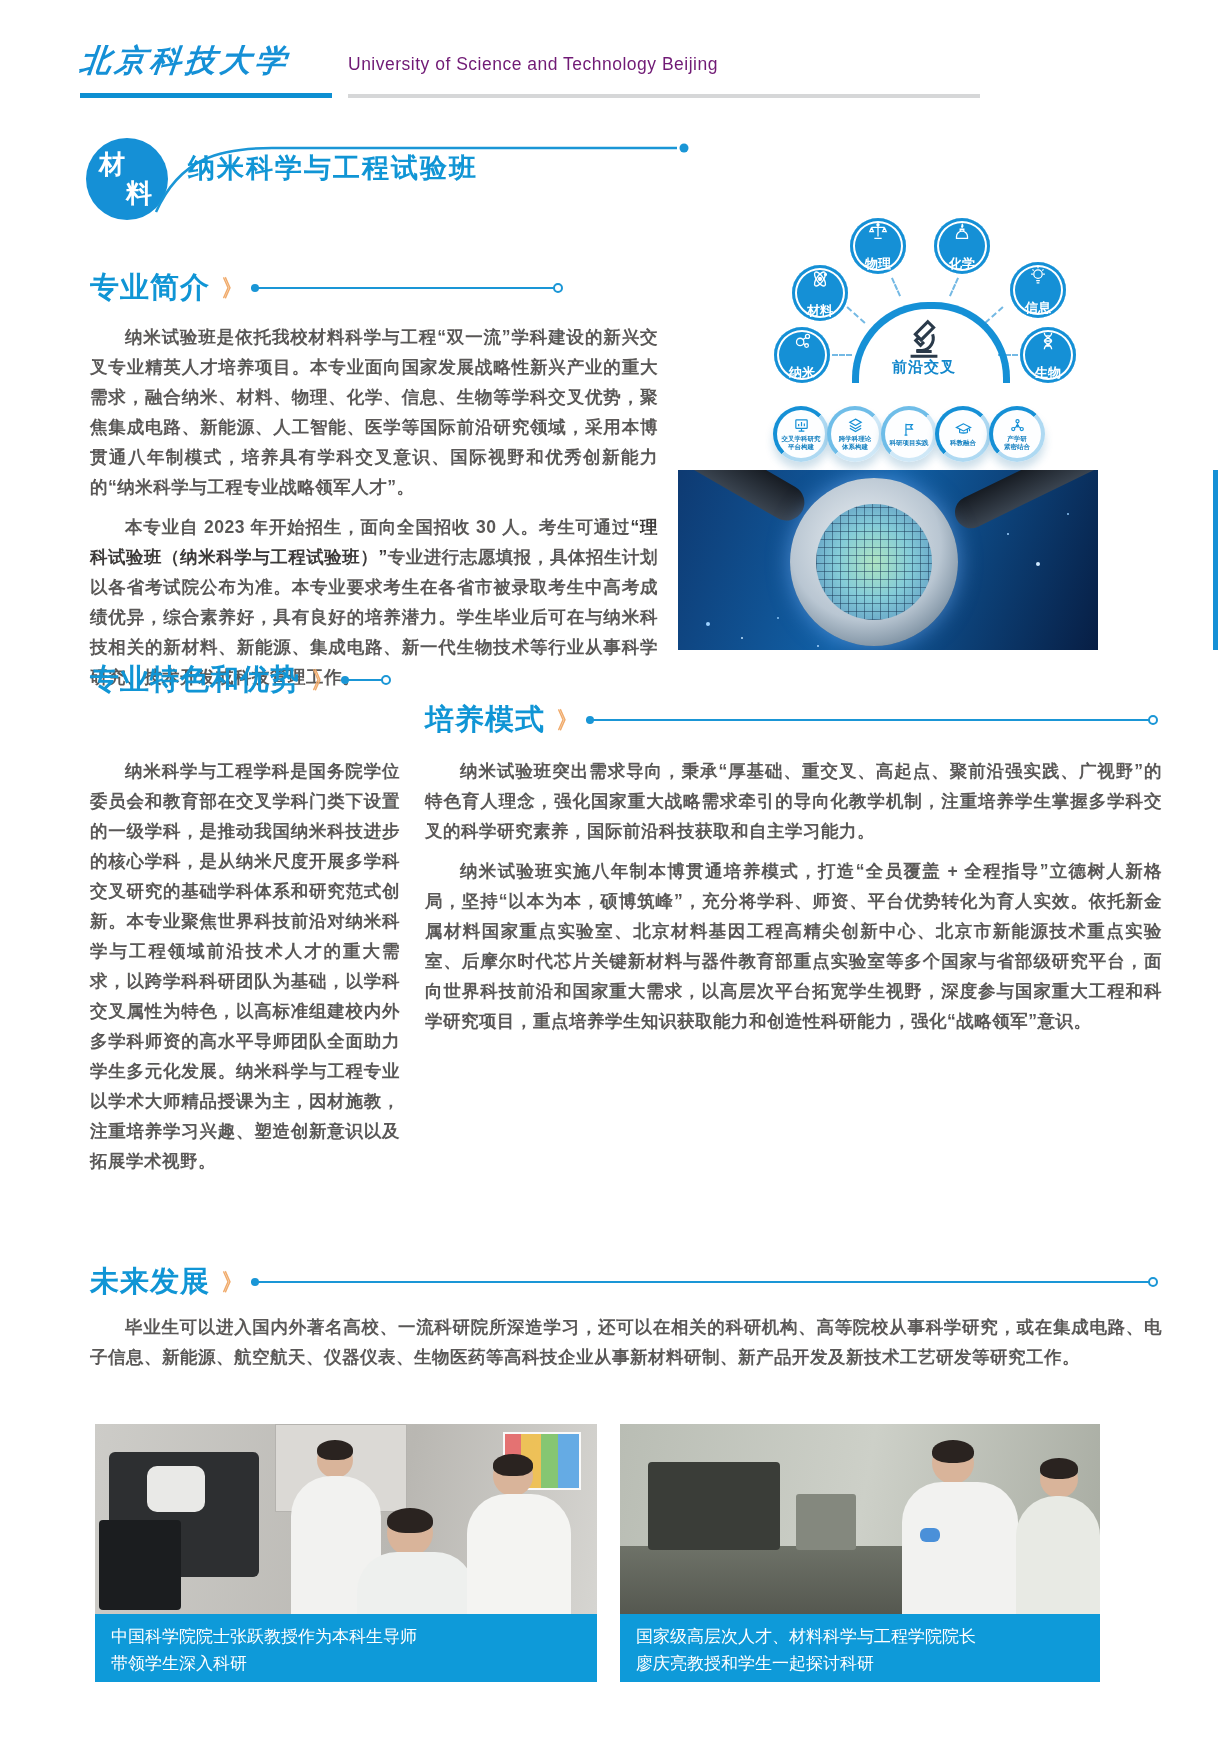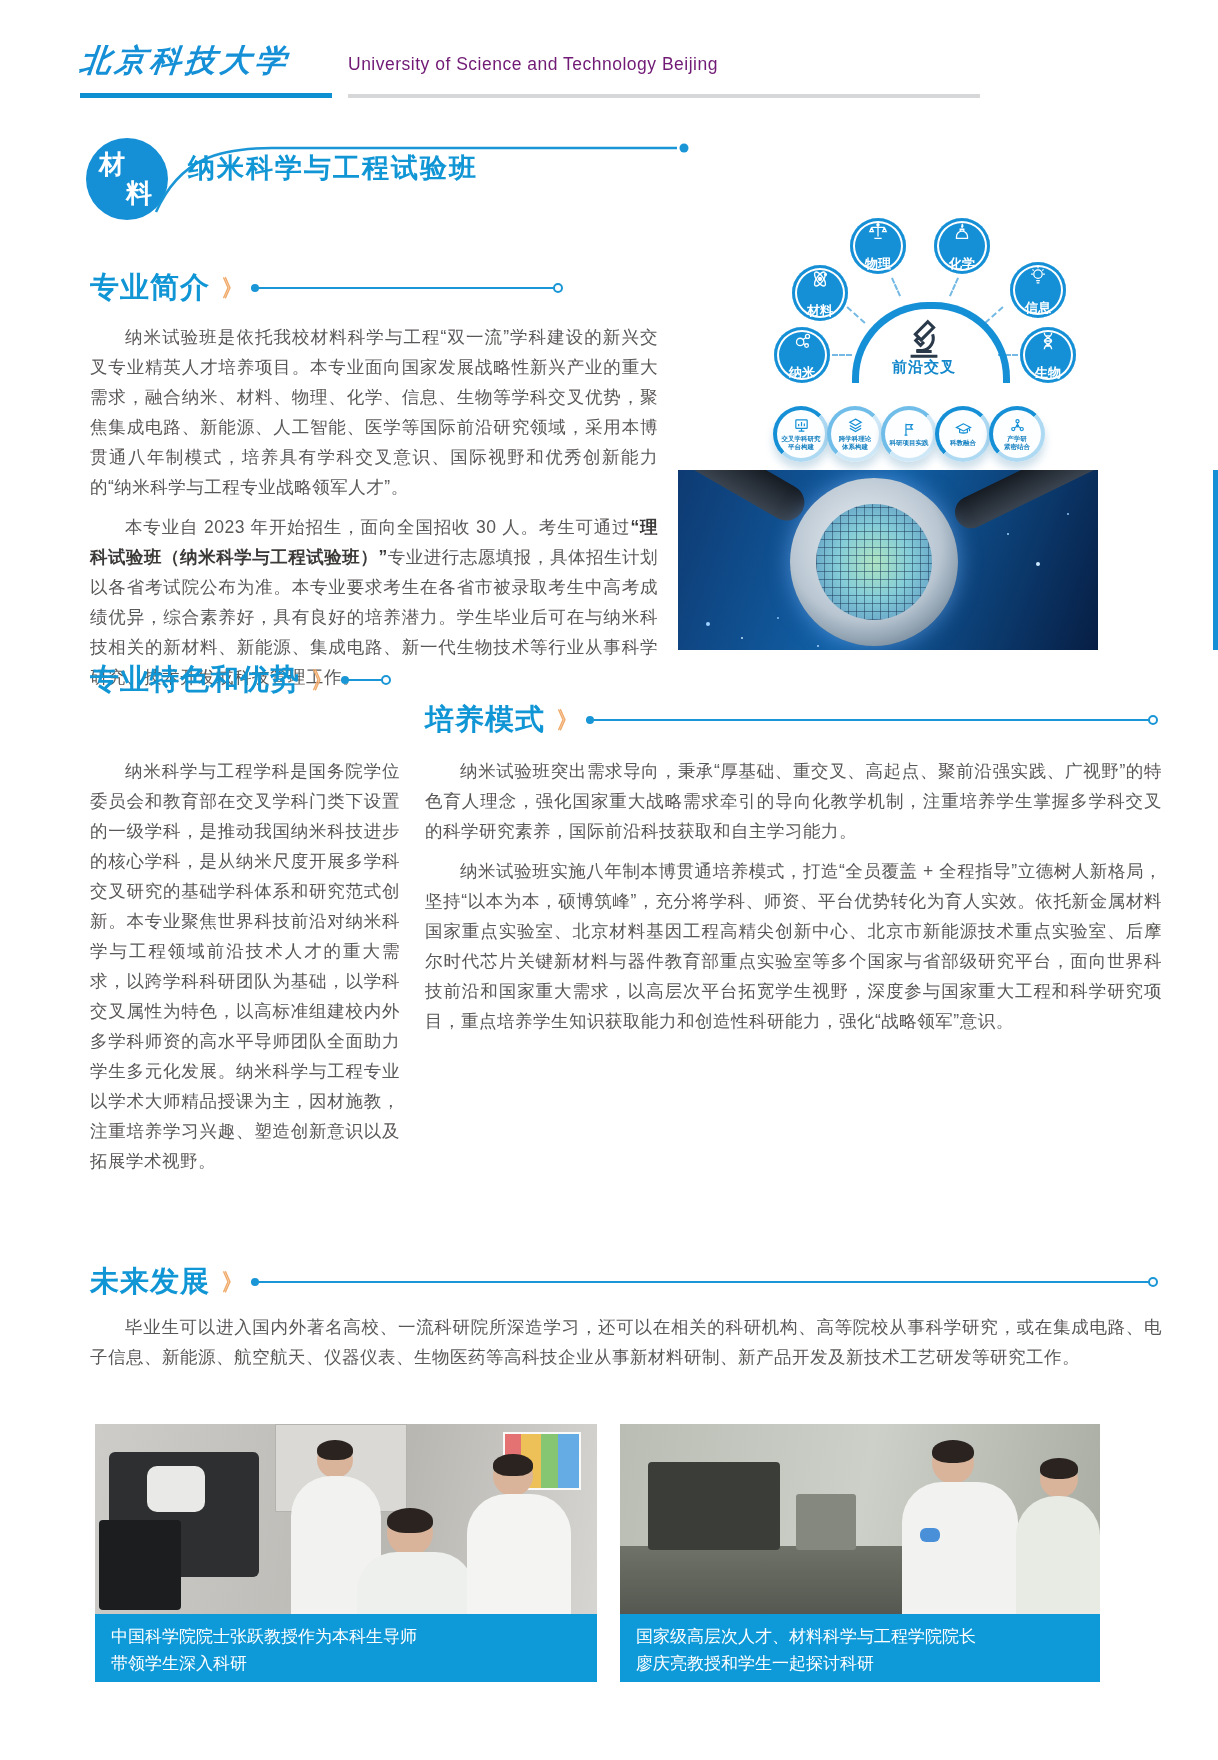--- a/index.html
+++ b/index.html
@@ -24,21 +24,21 @@
   
   .sec-head{position:absolute;display:flex;align-items:center;}
   .sec-head h2{margin:0;font-size:29px;font-weight:bold;color:#1095d5;letter-spacing:1px;white-space:nowrap;}
   .marker{color:#f0aa6a;font-size:23px;font-weight:bold;margin:0 8px 0 10px;transform:scaleX(.8);}
   .hline{position:relative;border-top:2px solid #1a96d6;height:0;}
   .hline::before{content:'';position:absolute;left:0;top:-5px;width:8px;height:8px;border-radius:50%;background:#1a96d6;}
   .hline::after{content:'';position:absolute;right:-2px;top:-6px;width:6px;height:6px;border:2px solid #1a96d6;background:#fff;border-radius:50%;}
 
   
   .body-txt{font-size:17.5px;line-height:30px;color:#5a5857;text-align:justify;letter-spacing:.5px;}
-  .body-txt p{margin:0 0 10px;text-indent:2em;}
+  .body-txt p{margin:0 0 10px;text-indent:2em;font-weight:bold;}
   .body-txt b{color:#3c3a39;}
 
   
   .diagram{left:660px;top:196px;width:480px;height:280px;}
   .sat{position:absolute;width:56px;height:56px;border-radius:50%;background:#1590d6;
        box-shadow:inset 0 0 0 3px #1590d6, inset 0 0 0 5px #ffffff;
        display:flex;flex-direction:column;align-items:center;justify-content:center;}
   .sat svg{width:22px;height:22px;margin-top:2px;}
   .sat-label{color:#fff;font-size:13px;font-weight:bold;margin-top:12px;}
   .arch{position:absolute;left:192px;top:106px;width:144px;height:74px;

